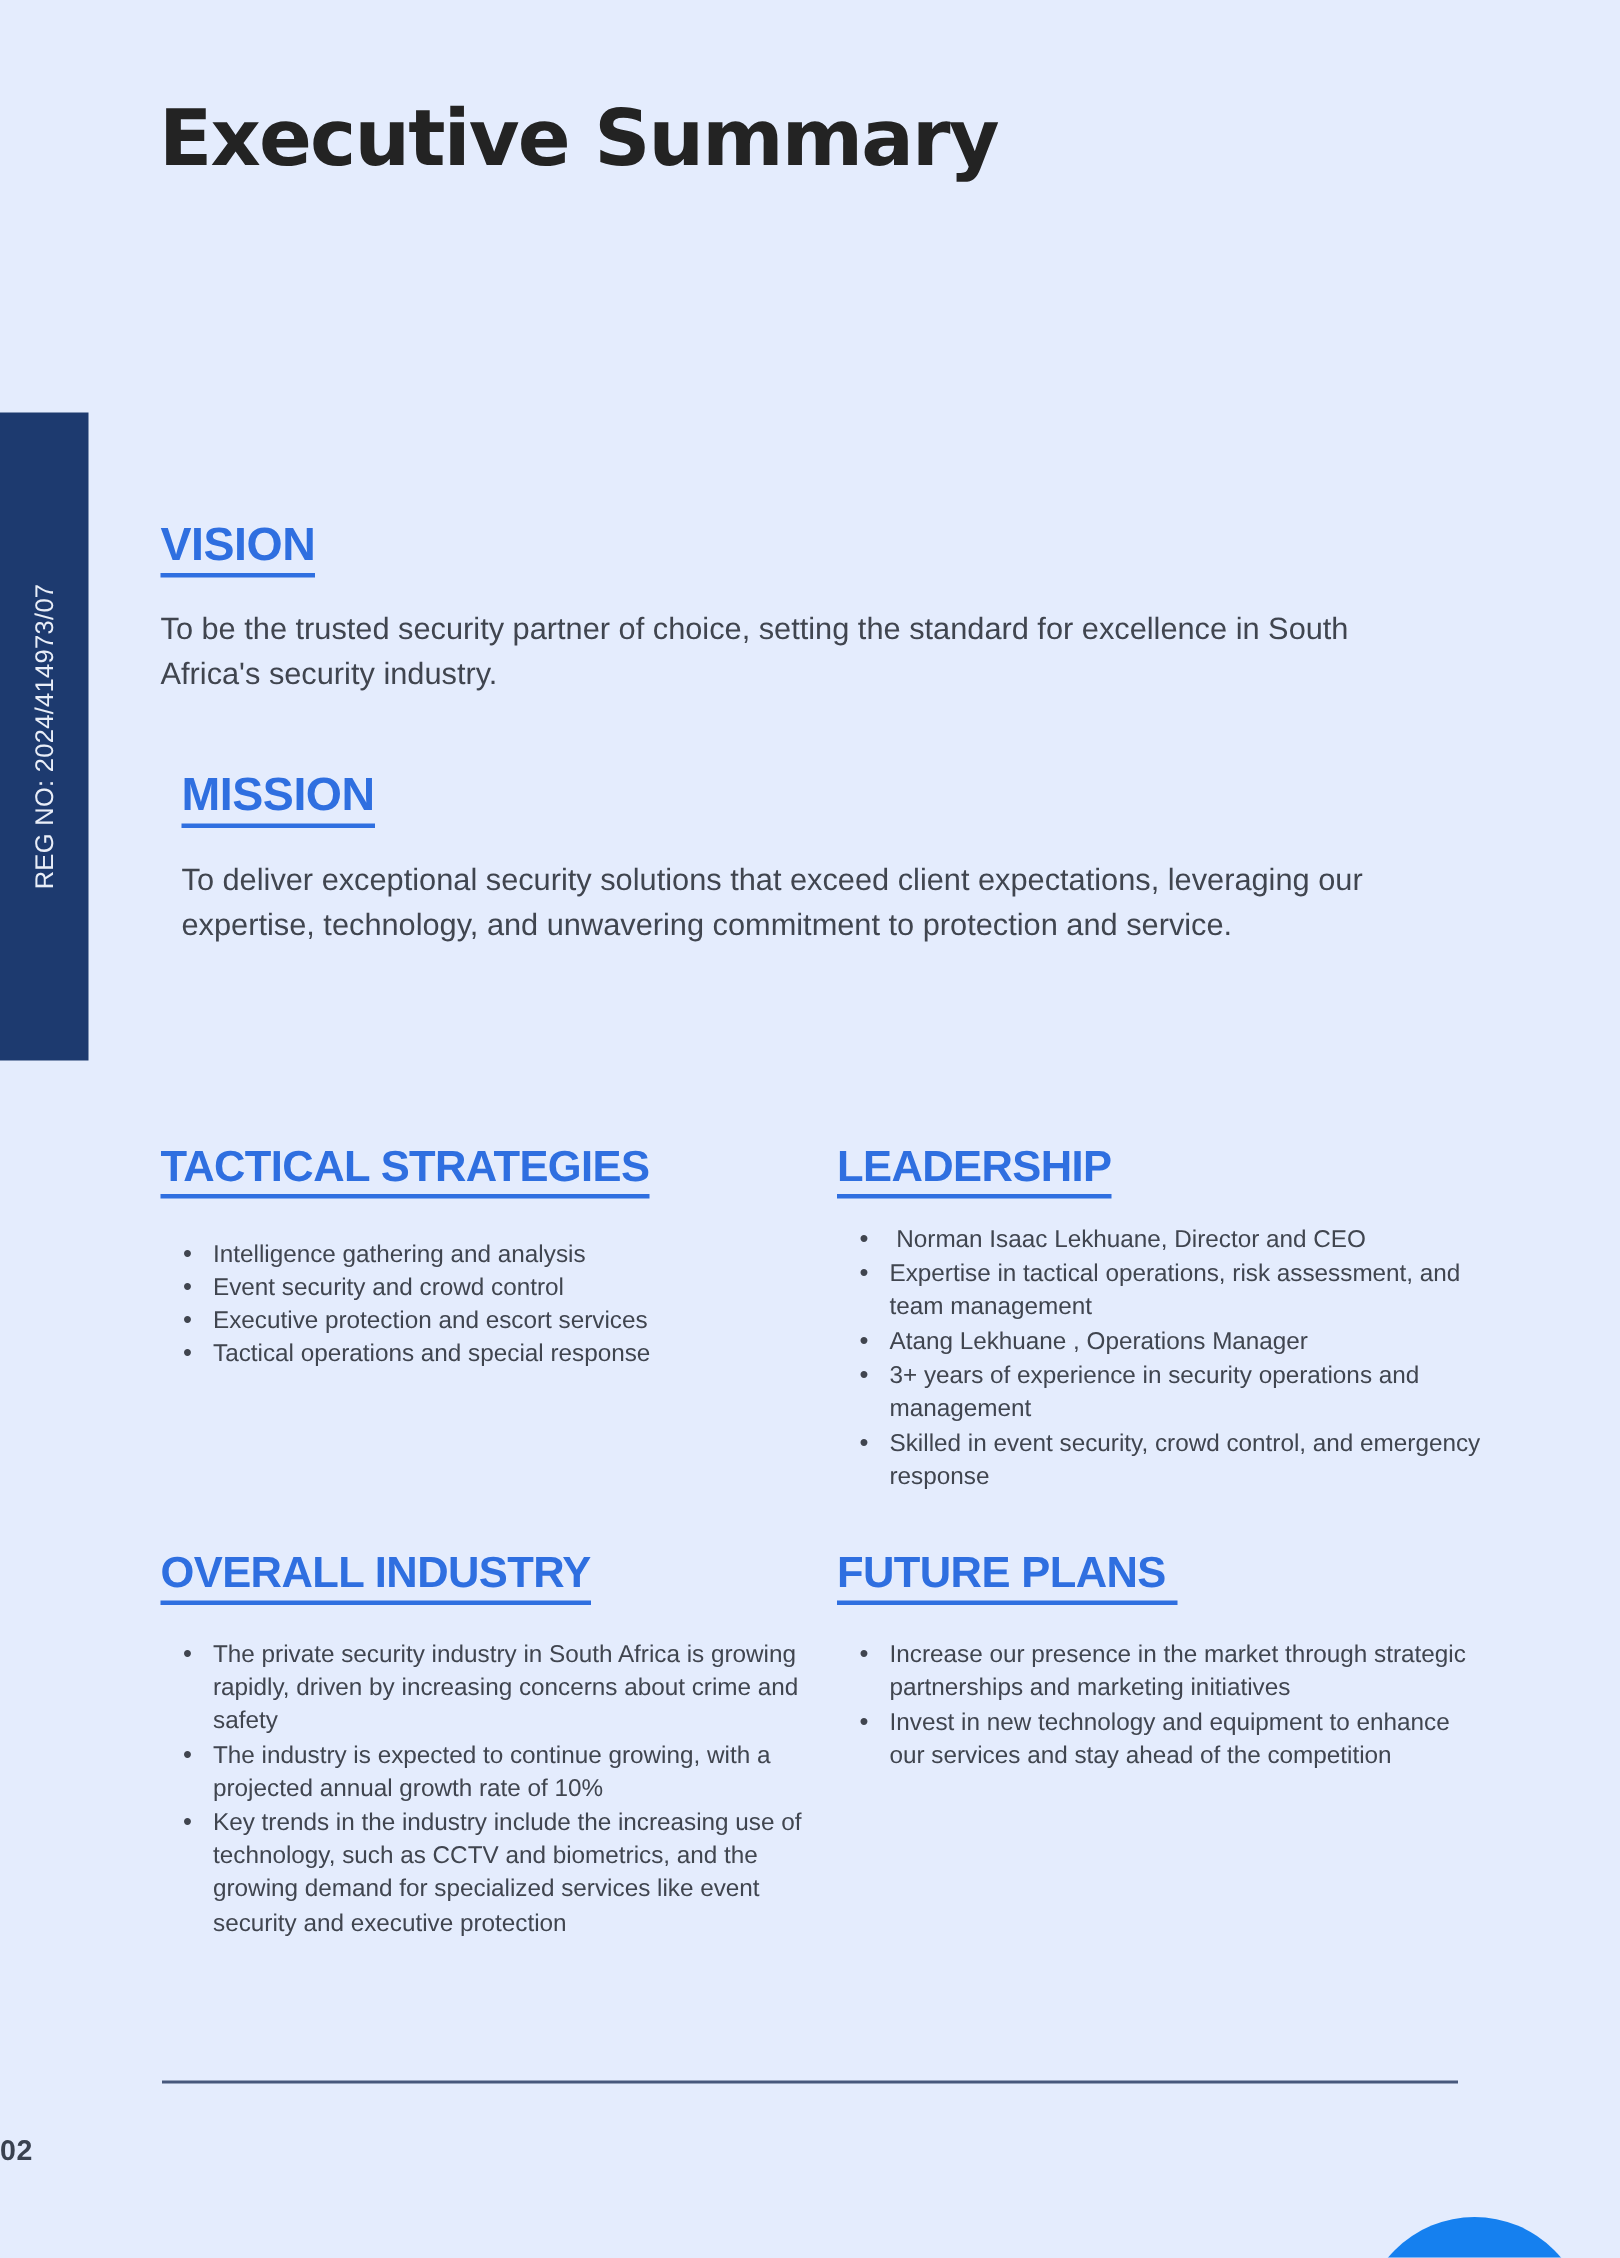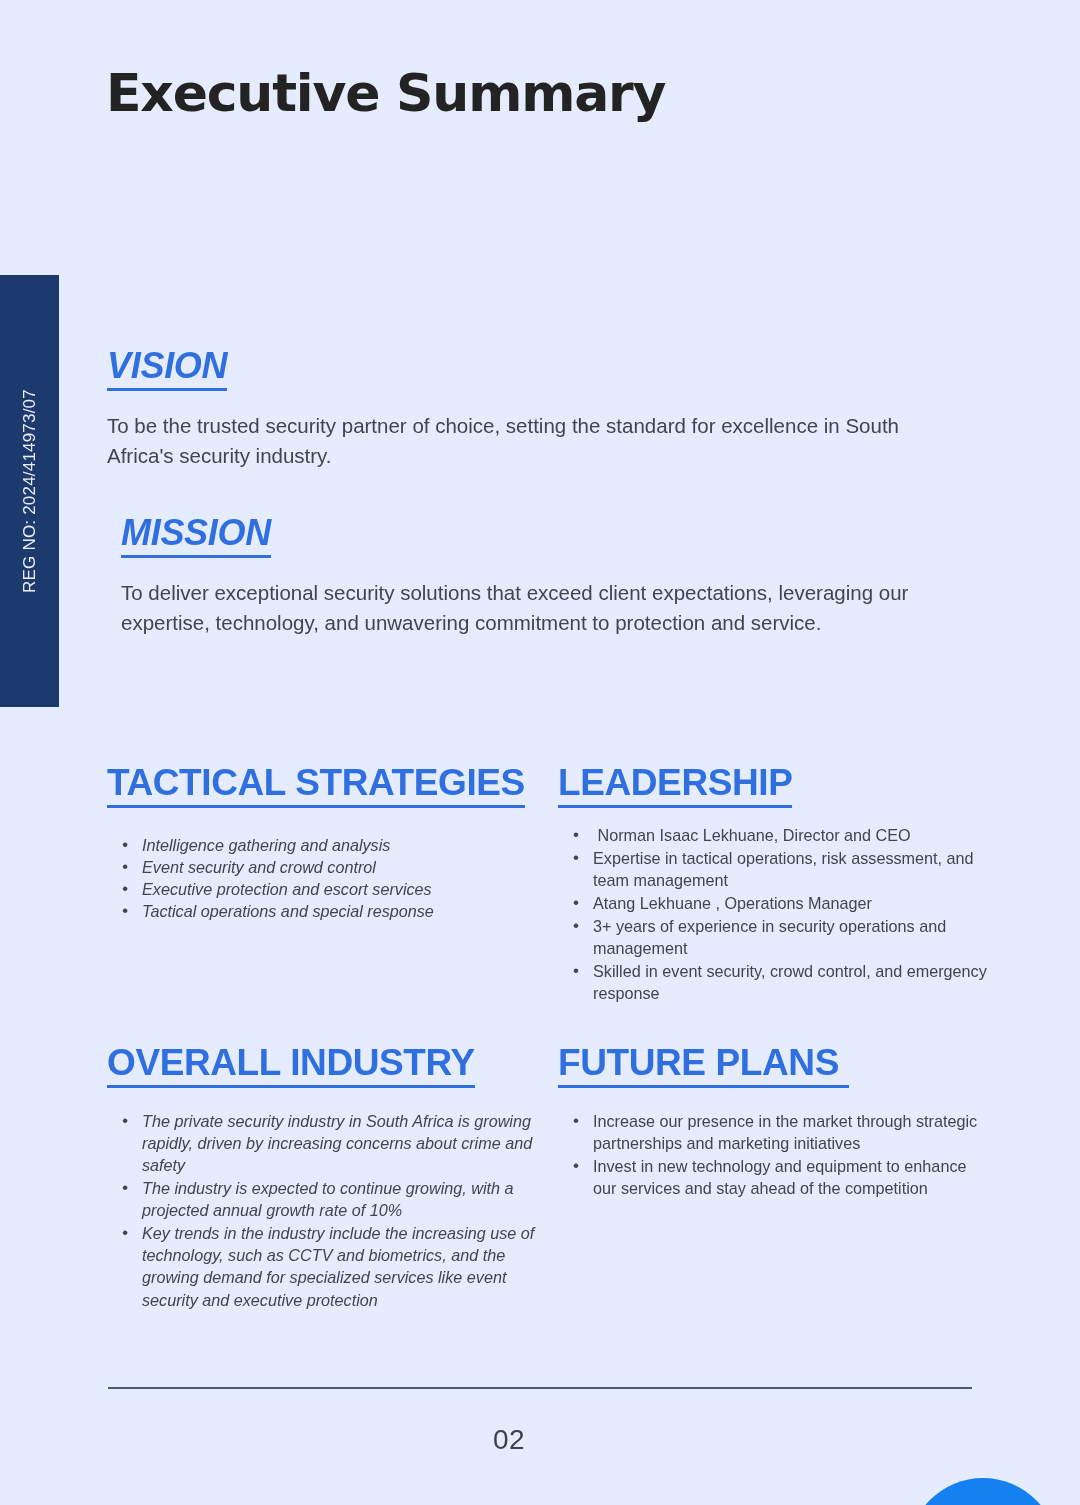--- a/index.html
+++ b/index.html
@@ -73,22 +73,22 @@
   
   .sec-heading {
     display: inline-block;
     color: #2f6fe0;
     font-weight: bold;
     font-family: "Liberation Sans", sans-serif;
     border-bottom: 3px solid #2f6fe0;
     padding-bottom: 1px;
     white-space: pre;
   }
-  .heading-lg { font-size: 36px; letter-spacing: -0.3px; font-style: italic; }
-  .heading-md { font-size: 37px; letter-spacing: -0.4px; }
+  .heading-lg { font-size: 31px; letter-spacing: -0.3px; }
+  .heading-md { font-size: 29px; letter-spacing: -0.4px; }
 
   .body-text {
     color: #40454f;
     font-size: 20.5px;
     line-height: 1.47;
     font-family: "Liberation Sans", sans-serif;
   }
 
   
   .block-vision {
@@ -145,42 +145,43 @@
   }
 
   .ts-list { margin-top: 26px; }
   .ld-list { margin-top: 16px; }
   .oi-list { margin-top: 22px; }
   .fp-list { margin-top: 22px; }
 
   .ld-list li, .fp-list li, .oi-list li { margin-bottom: 1px; }
 
   
-  .col-left  .bullets li { max-width: 420px; font-style: italic; }
+  .col-left  .bullets li { max-width: 420px; }
   .col-right .bullets li { max-width: 420px; }
 
   
   .footer-rule {
     position: absolute;
     left: 108px;
     top: 1387px;
     width: 864px;
     height: 2px;
     background: #47587c;
   }
   .page-num {
     position: absolute;
     left: 0;
     top: 1424px;
     width: 1018px;
-    text-align: center;
-    font-size: 28px;
+    text-align: left;
+    font-size: 19px;
     color: #3a4250;
     font-family: "Liberation Sans", sans-serif;
     letter-spacing: 0.5px;
+    font-weight: bold;
   }
 </style>
 </head>
 <body>
 
 <div class="page">
 
   <div class="corner-circle"></div>
 
   <div class="reg-tab">

